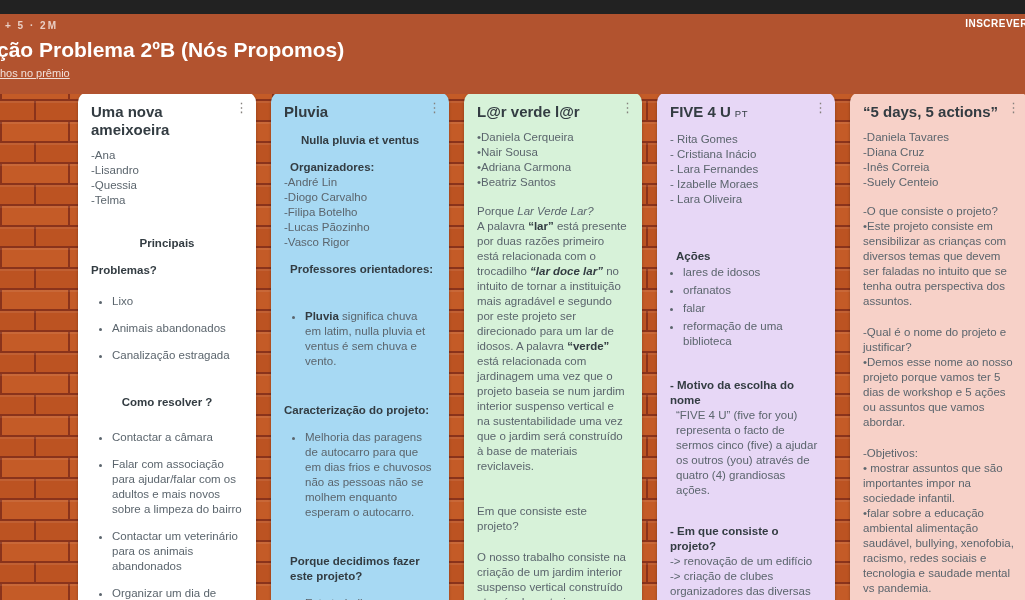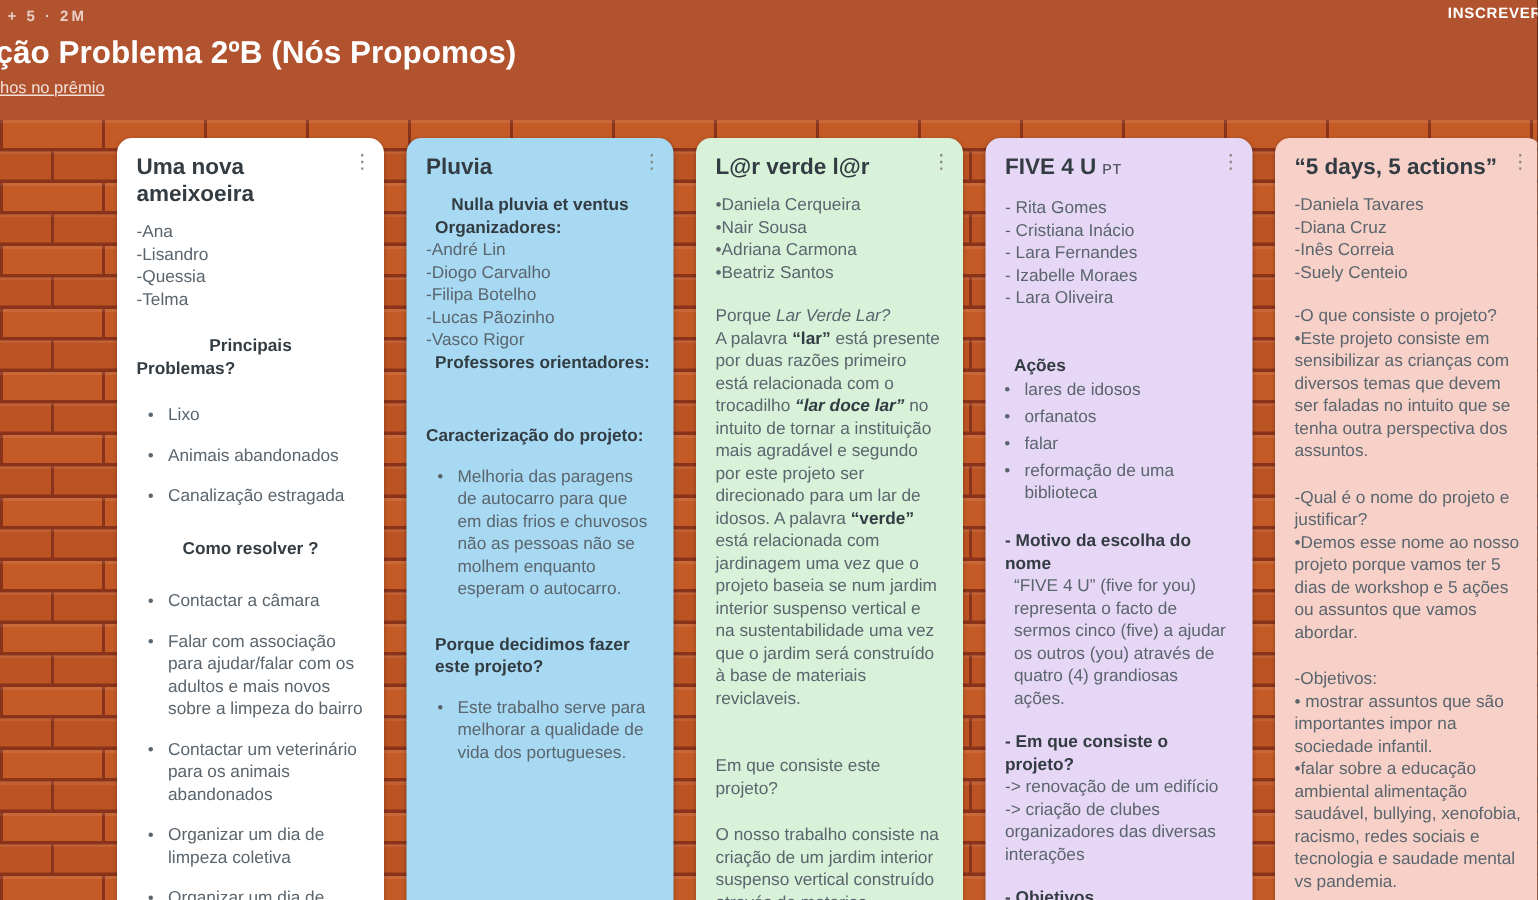--- a/index.html
+++ b/index.html
@@ -2,21 +2,21 @@
 <html><head>
 <meta charset="utf-8">
 <style>
   html,body{margin:0;padding:0;background:#222;}
   .stage{
     position:relative;width:1025px;height:600px;overflow:hidden;
     font-family:"Liberation Sans",sans-serif;
     -webkit-font-smoothing:antialiased;
   }
   
-  .header{position:absolute;left:0;top:0;right:0;height:80px;background:var(--header-bg,#b2532f);z-index:3;padding-left:32px;}
+  .header{position:absolute;left:0;top:14px;right:0;height:80px;background:var(--header-bg,#b2532f);z-index:3;padding-left:32px;}
   .stats{position:absolute;left:5px;top:6px;font-size:10px;font-weight:700;color:rgba(255,255,255,.72);letter-spacing:2px;white-space:nowrap;}
   .title{position:absolute;left:-3px;top:24px;font-size:21px;font-weight:700;color:#fff;white-space:nowrap;}
   .subtitle{position:absolute;left:0px;top:53px;font-size:11px;color:rgba(255,255,255,.82);white-space:nowrap;text-decoration:underline;}
   .subscribe{position:absolute;right:-3px;top:4px;font-size:10px;font-weight:700;color:#fff;letter-spacing:.5px;cursor:pointer;white-space:nowrap;}
   
   .board{
     position:absolute;left:0;top:80px;right:0;bottom:0;overflow:hidden;
     background-color:var(--mortar,#8a331b);
     background-image:
       repeating-linear-gradient(180deg, rgba(255,255,255,.08) 0 2px, rgba(255,255,255,0) 2px 21px),
@@ -29,21 +29,21 @@
   .card{
     position:absolute;top:12px;width:178px;height:660px;
     border-radius:10px;padding:11px 13px;box-sizing:border-box;
     box-shadow:0 1px 3px rgba(0,0,0,.28);
   }
   .card-head{position:relative;margin-bottom:9px;padding-right:12px;}
   .card-title{font-size:15px;font-weight:700;color:var(--heading,#333c42);line-height:18px;}
   .title-small{font-size:9.5px;font-weight:400;margin-left:4px;letter-spacing:.5px;}
   .card-menu{position:absolute;right:-5px;top:-1px;font-size:13px;line-height:12px;color:#85817d;cursor:pointer;}
   .p{font-size:11.5px;line-height:15px;color:var(--text,#5b656d);margin:0;}
-  .b{font-weight:700;color:var(--heading,#333c42);}
+  .b{font-weight:700;color:var(--heading,#333c42);margin-top:12px;}
   .cb{text-align:center;}
   .ind{padding-left:6px;}
   ul.list{margin:2px 0 0 0;padding-left:21px;color:var(--text,#5b656d);}
   ul.list li{font-size:11.5px;line-height:15px;margin:12px 0 8px 0;}
   ul.list.tight{padding-left:13px;margin-top:1px;}
   ul.list.tight li{margin:0 0 3px 0;}
   .gap{width:100%;}
 </style>
 </head>
 <body>
@@ -93,20 +93,23 @@
         </div>
         <div class="p b cb">Nulla pluvia et ventus</div>
         <div class="p b ind">Organizadores:</div>
         <div class="p">-André Lin</div>
         <div class="p">-Diogo Carvalho</div>
         <div class="p">-Filipa Botelho</div>
         <div class="p">-Lucas Pãozinho</div>
         <div class="p">-Vasco Rigor</div>
         <div class="p b ind">Professores orientadores:</div>
         <div class="gap" style="height: 20px;"></div>
+        <ul class="list">
+          <li><span style="font-weight: 700; color: rgb(51, 60, 66);">Pluvia</span><span> significa chuva em latim, nulla pluvia et ventus é sem chuva e vento.</span></li>
+        </ul>
         <div class="gap" style="height: 14px;"></div>
         <div class="p b">Caracterização do projeto:</div>
         <ul class="list">
           <li>Melhoria das paragens de autocarro para que em dias frios e chuvosos não as pessoas não se molhem enquanto esperam o autocarro.</li>
         </ul>
         <div class="gap" style="height: 14px;"></div>
         <div class="p b ind">Porque decidimos fazer este projeto?</div>
         <ul class="list">
           <li>Este trabalho serve para melhorar a qualidade de vida dos portugueses.</li>
         </ul>

